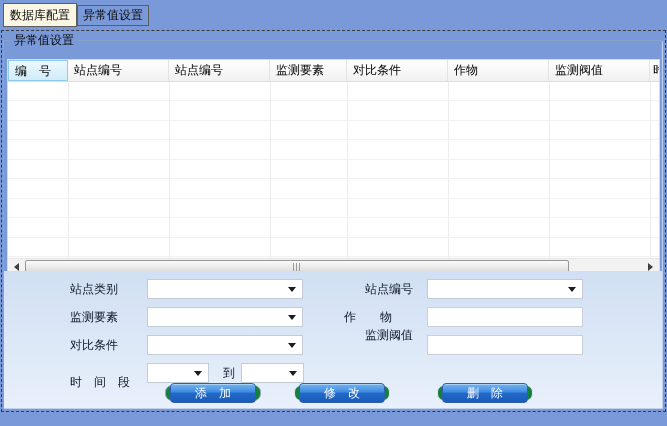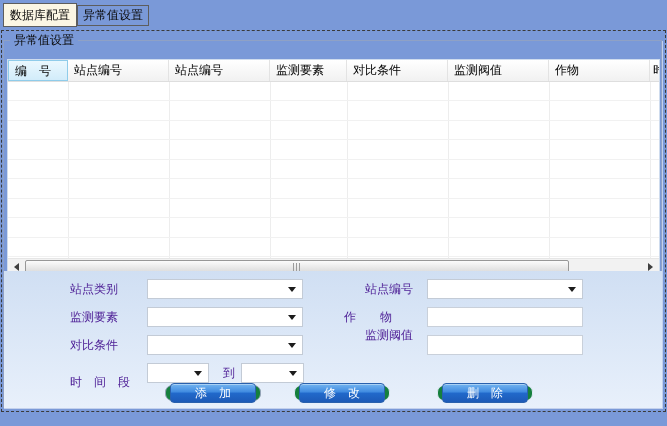--- a/index.html
+++ b/index.html
@@ -53,21 +53,21 @@
   .sb-left{left:0}.sb-right{right:0}
   .tri-l{width:0;height:0;border:4px solid transparent;border-left:none;border-right:5px solid #3f3f3f}
   .tri-r{width:0;height:0;border:4px solid transparent;border-right:none;border-left:5px solid #3f3f3f}
   .sb-thumb{position:absolute;left:17px;top:1px;width:544px;height:13px;box-sizing:border-box;
     background:linear-gradient(#fbfbfb,#dcdcdc);border:1px solid #979797;border-radius:2px}
   .sb-grip{position:absolute;left:50%;top:2px;transform:translateX(-50%);width:9px;height:8px;
     background:repeating-linear-gradient(90deg,#9b9b9b 0 1px,transparent 1px 3px)}
   
   .panel{position:absolute;left:4px;top:271px;width:658px;height:137px;
     background:linear-gradient(#d0dff3,#e8f0fb)}
-  .flabel{position:absolute;color:#4c1d95;line-height:20px;white-space:nowrap;cursor:default}
+  .flabel{position:absolute;color:#0f172a;line-height:20px;white-space:nowrap;cursor:default}
   .combo{position:absolute;height:20px;background:#fff;border:1px solid #c3cbd6;box-sizing:border-box;
     display:flex;align-items:center;justify-content:space-between;padding:0 6px 0 4px;cursor:default}
   .combo .arrow{width:0;height:0;border-left:4px solid transparent;border-right:4px solid transparent;
     border-top:5px solid #1c1c1c}
   .tinput{position:absolute;height:20px;width:156px;background:#fff;border:1px solid #c9d0da;
     box-sizing:border-box;padding:0 4px;font:inherit;color:#222;outline:none}
   
   .btn-frame{position:absolute;top:385px;width:96px;height:16px;border-radius:7px;background:#15803d;
     display:flex;align-items:center;justify-content:center;box-sizing:border-box}
   .btn-frame.default{border:1px solid #95a3b8}
@@ -92,22 +92,22 @@
 <span class="group-title">异常值设置</span>
 <div class="groupbox"></div>
 
 <div class="table">
   <div class="thead">
     <div class="th sorted">编　号</div>
     <div class="th">站点编号</div>
     <div class="th">站点编号</div>
     <div class="th">监测要素</div>
     <div class="th">对比条件</div>
+    <div class="th">作物</div>
     <div class="th">监测阀值</div>
-    <div class="th">作物</div>
     <div class="th">时</div>
   </div>
   <div class="tbody"></div>
   <div class="hscroll">
     <div class="sb-btn sb-left">
       <span class="tri-l"></span>
     </div>
     <div class="sb-thumb">
       <span class="sb-grip"></span>
     </div>

